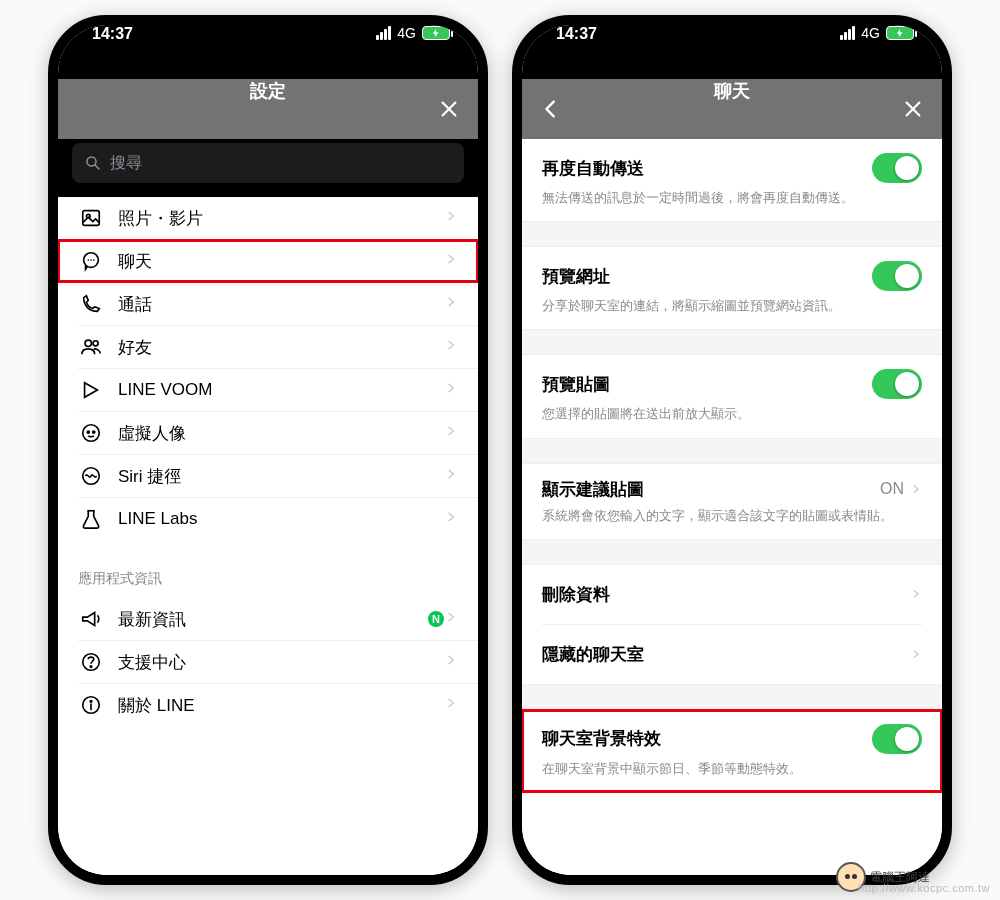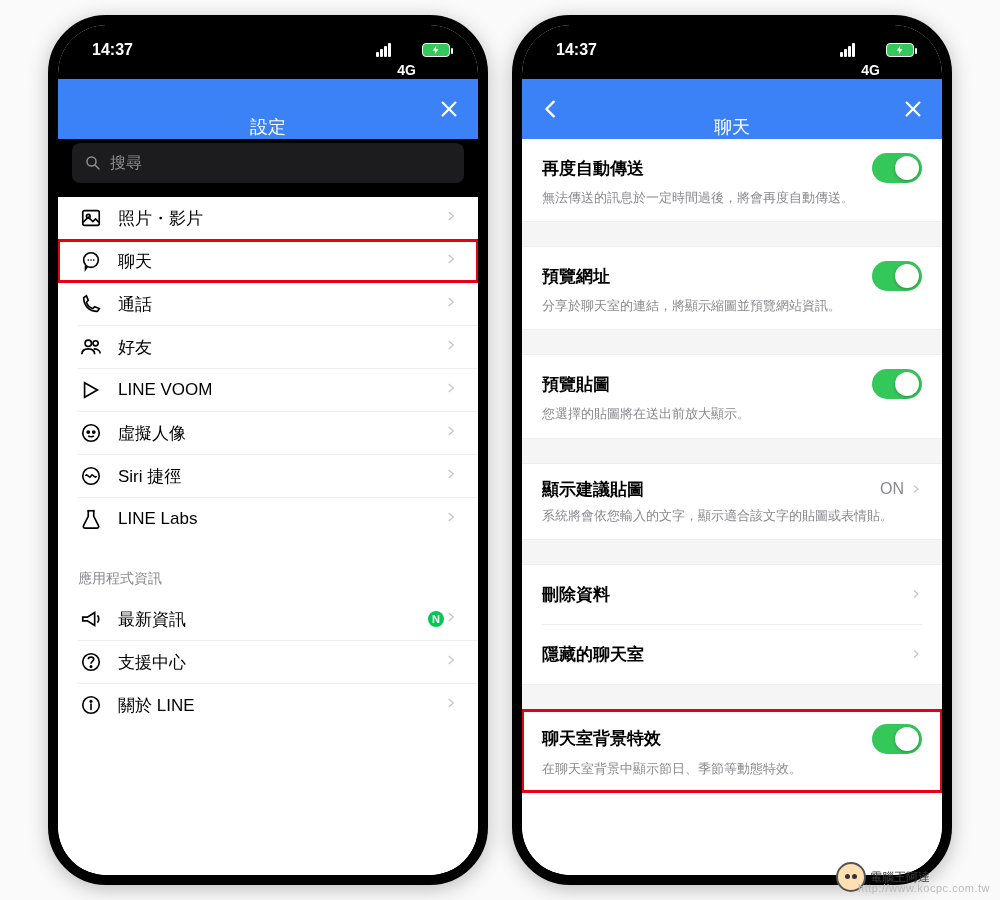--- a/index.html
+++ b/index.html
@@ -42,56 +42,56 @@
     background: #000;
     border-radius: 20px;
     z-index: 50;
   }
   
   .status-bar {
     height: 54px;
     background: #000;
     color: #fff;
     display: flex;
-    align-items: center;
+    align-items: flex-start;
     justify-content: space-between;
     padding: 0 28px 4px 34px;
     font-size: 16px;
     font-weight: 600;
   }
   .status-right { display: flex; align-items: center; gap: 4px; }
   .signal-bars { display: flex; align-items: flex-end; gap: 1px; margin-right: 2px;}
   .signal-bars span { width: 3px; background: #fff; display: block; border-radius: 1px;}
   .signal-bars span:nth-child(1){height:5px}
   .signal-bars span:nth-child(2){height:8px}
   .signal-bars span:nth-child(3){height:11px}
   .signal-bars span:nth-child(4){height:14px}
-  .net-label { font-size: 14px; font-weight:700; margin-right:2px;margin-top:40px;}
+  .net-label { font-size: 14px; font-weight:400; margin-right:2px;}
   .battery {
     width: 28px; height: 14px; border: 1.5px solid #fff; border-radius: 4px;
     position: relative; display:flex; align-items:center; justify-content:center;
     background:#34c759;
   }
   .battery::after{
     content:""; position:absolute; right:-4px; top:4px; width:2px; height:6px;
     background:#fff; border-radius:1px;
   }
   .battery svg { width:10px; height:10px; }
 
   
   .nav-header {
     height: 60px;
-    background: #3b82f6;
+    background: #737373;
     color: #fff;
     display: flex;
-    align-items: flex-end;
+    align-items: flex-start;
     justify-content: center;
     position: relative;
     font-size: 18px;
-    font-weight: 400;
+    font-weight: 700;
   }
   .nav-left, .nav-right {
     position: absolute;
     top: 0; height: 100%;
     display: flex; align-items: center;
     padding: 0 18px;
     cursor: pointer;
   }
   .nav-left { left: 0; }
   .nav-right { right: 0; }

